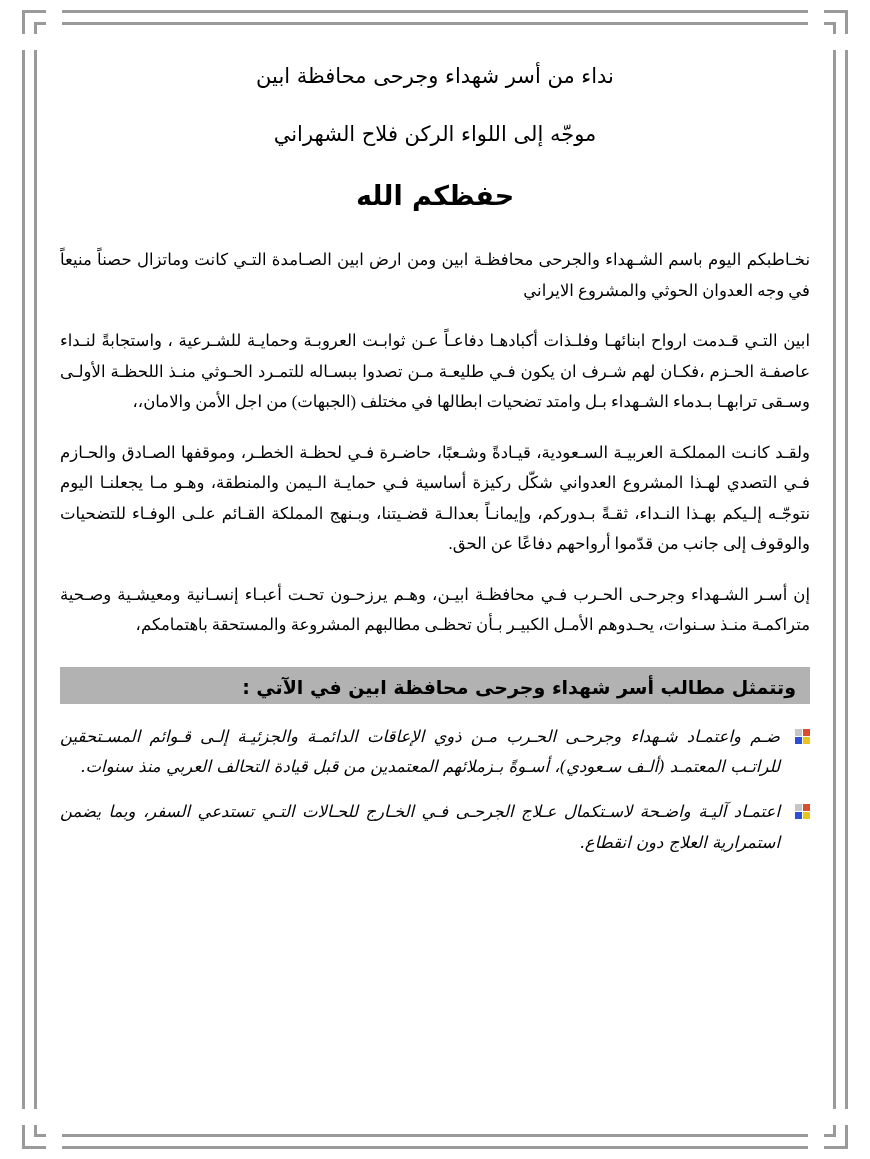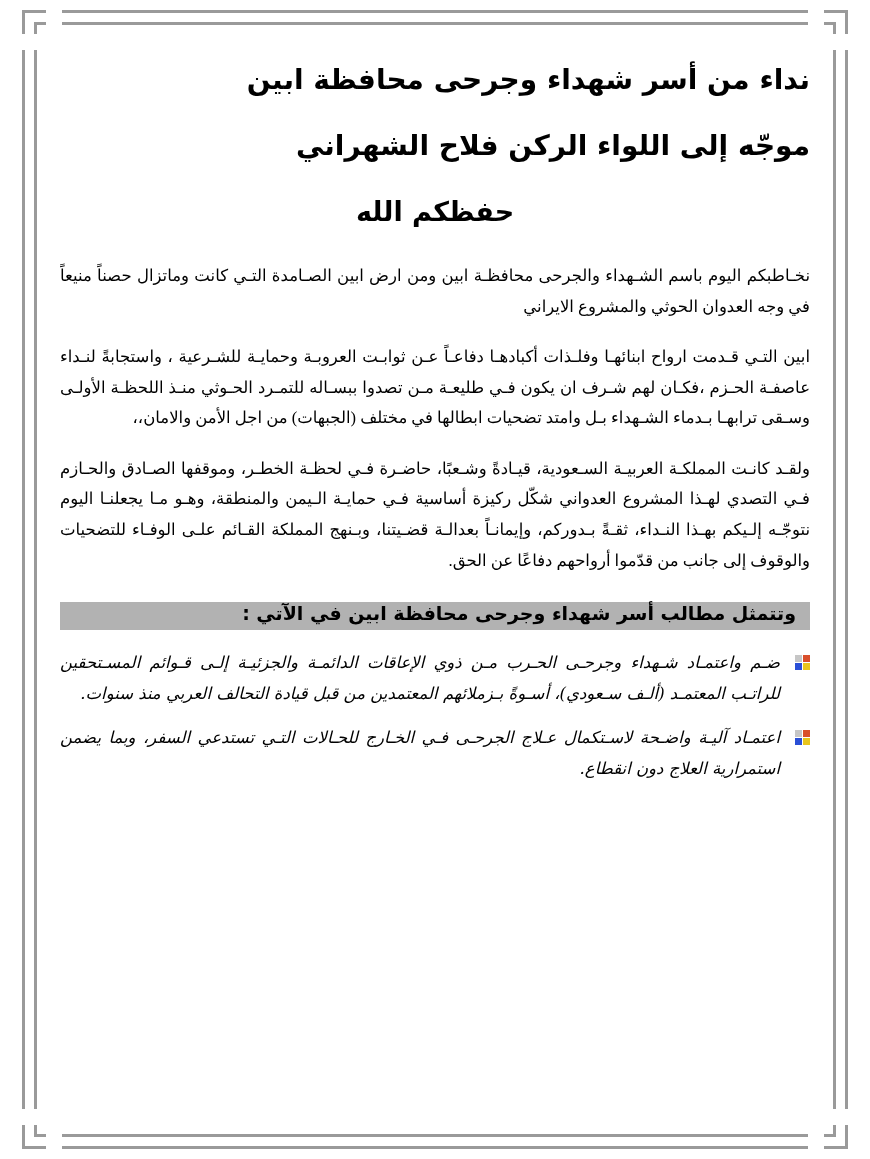--- a/index.html
+++ b/index.html
@@ -49,23 +49,24 @@
     position: absolute;
     left: 60px;
     right: 60px;
     top: 44px;
     bottom: 40px;
     direction: rtl;
     text-align: right;
   }
 
   .headline {
-    font-weight: bold;
+    text-align: center;
+    font-weight: normal;
     color: #000000;
-    font-size: 28px;
+    font-size: 21px;
     line-height: 1.15;
     margin: 0 0 34px 0;
     letter-spacing: 0px;
   }
   .headline.h1 { margin-top: 20px; }
   .headline.h3 { margin-bottom: 46px; }
 
   .salutation {
     display: flex;
     flex-direction: row;
@@ -88,21 +89,21 @@
     text-align-last: justify;
     margin: 0 0 20px 0;
   }
   .body-text.last-ragged { text-align-last: right; }
 
   .section-banner {
     background: #b2b2b2;
     color: #000000;
     font-weight: bold;
     font-size: 19px;
-    padding: 0 14px 6px 14px;
+    padding: 9px 14px 6px 14px;
     margin: 26px 0 18px 0;
     display: block;
   }
 
   .bullets {
     list-style: none;
     margin: 0;
     padding: 0;
     font-style: italic;
   }
@@ -156,20 +157,21 @@
     <div class="headline h1">نداء من أسر شهداء وجرحى محافظة ابين</div>
     <div class="headline h2">موجّه إلى اللواء الركن فلاح الشهراني</div>
 
     <div class="salutation">
       <span>حفظكم الله</span>
     </div>
 
     <p class="body-text last-ragged">نخـاطبكم اليوم باسم الشـهداء والجرحى محافظـة ابين ومن ارض ابين الصـامدة التـي كانت وماتزال حصناً منيعاً في وجه العدوان الحوثي والمشروع الايراني</p>
     <p class="body-text last-ragged">ابين التـي قـدمت ارواح ابنائهـا وفلـذات أكبادهـا دفاعـاً عـن ثوابـت العروبـة وحمايـة للشـرعية ، واستجابةً لنـداء عاصفـة الحـزم ،فكـان لهم شـرف ان يكون فـي طليعـة مـن تصدوا ببسـاله للتمـرد الحـوثي منـذ اللحظـة الأولـى وسـقى ترابهـا بـدماء الشـهداء بـل وامتد تضحيات ابطالها في مختلف (الجبهات) من اجل الأمن والامان،،</p>
     <p class="body-text last-ragged">ولقـد كانـت المملكـة العربيـة السـعودية، قيـادةً وشـعبًا، حاضـرة فـي لحظـة الخطـر، وموقفها الصـادق والحـازم فـي التصدي لهـذا المشروع العدواني شكّل ركيزة أساسية فـي حمايـة الـيمن والمنطقة، وهـو مـا يجعلنـا اليوم نتوجّـه إلـيكم بهـذا النـداء، ثقـةً بـدوركم، وإيمانـاً بعدالـة قضـيتنا، وبـنهج المملكة القـائم علـى الوفـاء للتضحيات والوقوف إلى جانب من قدّموا أرواحهم دفاعًا عن الحق.</p>
+    <p class="body-text last-ragged">إن أسـر الشـهداء وجرحـى الحـرب فـي محافظـة ابيـن، وهـم يرزحـون تحـت أعبـاء إنسـانية ومعيشـية وصـحية متراكمـة منـذ سـنوات، يحـدوهم الأمـل الكبيـر بـأن تحظـى مطالبهم المشروعة والمستحقة باهتمامكم،</p>
 
     <div class="section-banner">وتتمثل مطالب أسر شهداء وجرحى محافظة ابين في الآتي :</div>
 
     <ul class="bullets">
       <li>
         <span class="bullet-mark">
           <span class="q q1"></span>
             <span class="q q2"></span>
             <span class="q q3"></span>
             <span class="q q4"></span>

